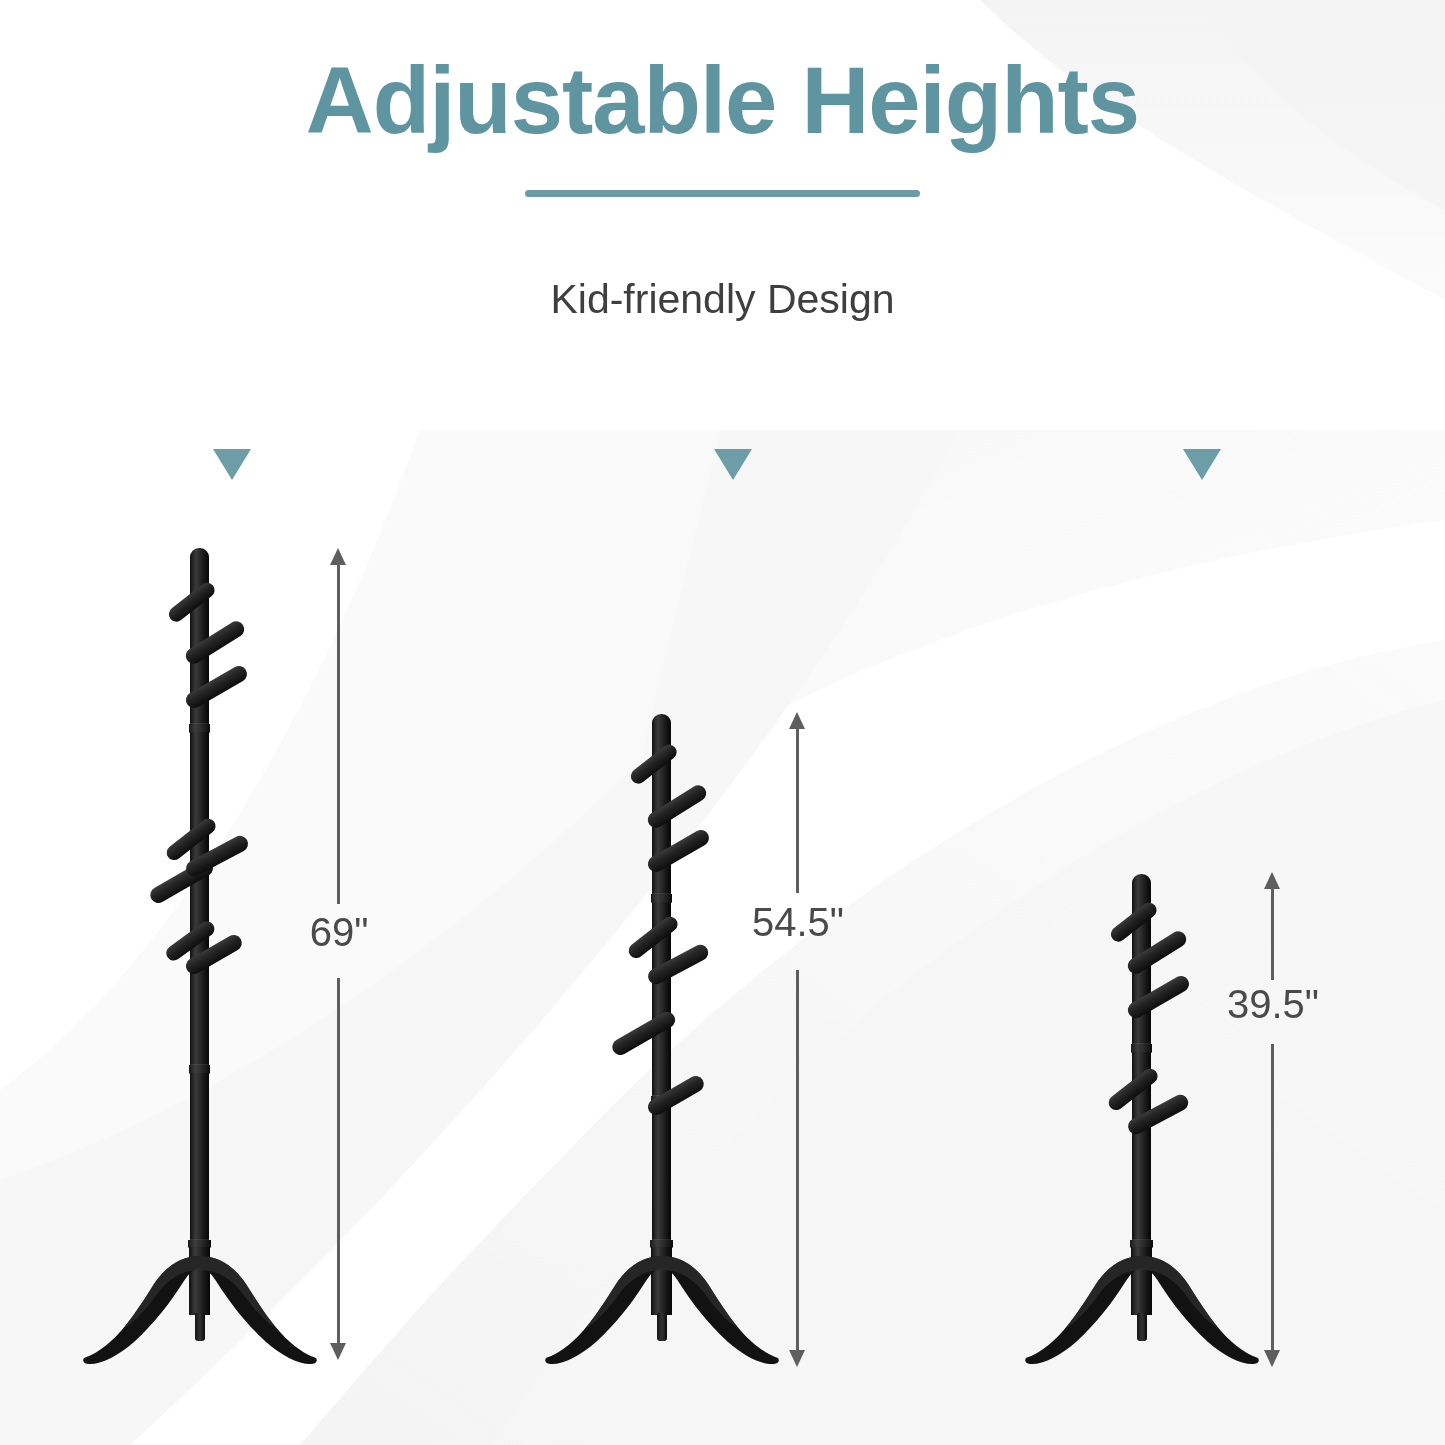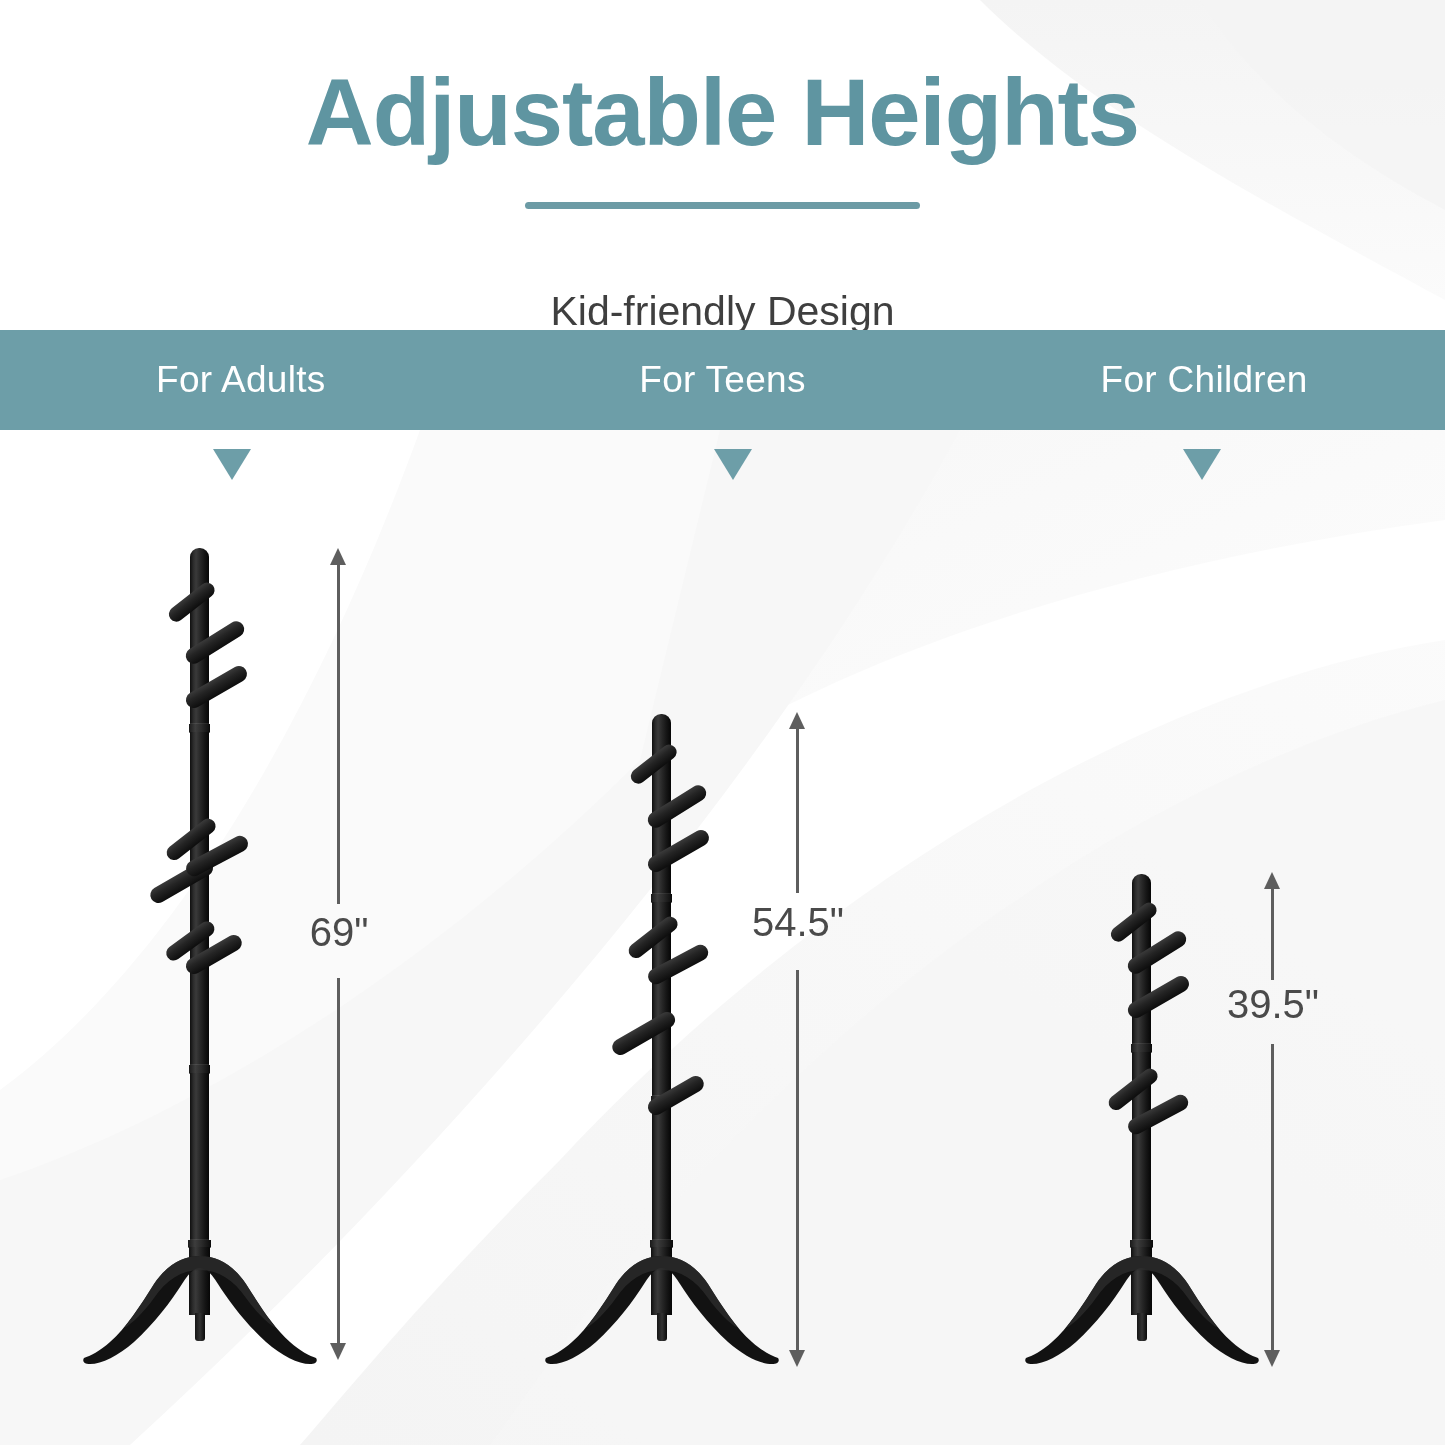--- a/index.html
+++ b/index.html
@@ -20,21 +20,21 @@
   .bg-layer {
     position: absolute;
     inset: 0;
     pointer-events: none;
   }
 
   
   .header {
     position: absolute;
     left: 0;
-    top: 16px;
+    top: 4px;
     width: 1445px;
     height: 386px;
     border-radius: 11px;
   }
   .title {
     position: absolute;
     left: 0;
     top: 48px;
     width: 1445px;
     text-align: center;
@@ -193,25 +193,20 @@
     <path d="M1445,700 C1200,760 900,940 660,1220 C560,1340 510,1420 490,1445 L1445,1445 Z" fill="#f6f6f6" opacity="0.75"></path>
     <path d="M0,1180 C180,1120 420,980 640,760 L720,430 L420,430 C300,760 150,980 0,1090 Z" fill="#fafafa"></path>
   </svg>
 
   <div class="header">
     <div class="title">Adjustable Heights</div>
     <div class="divider"></div>
     <div class="subtitle">Kid-friendly Design</div>
   </div>
 
-  <div class="band">
-    <div class="band-cell">For Adults</div>
-    <div class="band-cell">For Teens</div>
-    <div class="band-cell">For Children</div>
-  </div>
 
   <div class="pointer" style="left:213px; top:449px;"></div>
   <div class="pointer" style="left:714px; top:449px;"></div>
   <div class="pointer" style="left:1183px; top:449px;"></div>
 
   <div class="rack" style="left:0px; top:0px; width:420px; height:1445px;">
 
     <div class="post" style="left:190px; top:548px;  width:19px; height:176px;"></div>
     <div class="joint" style="left:189px; top:724px;  width:21px; height:8px;"></div>
     <div class="post-plain" style="left:190px; top:732px;  width:19px; height:333px;"></div>

